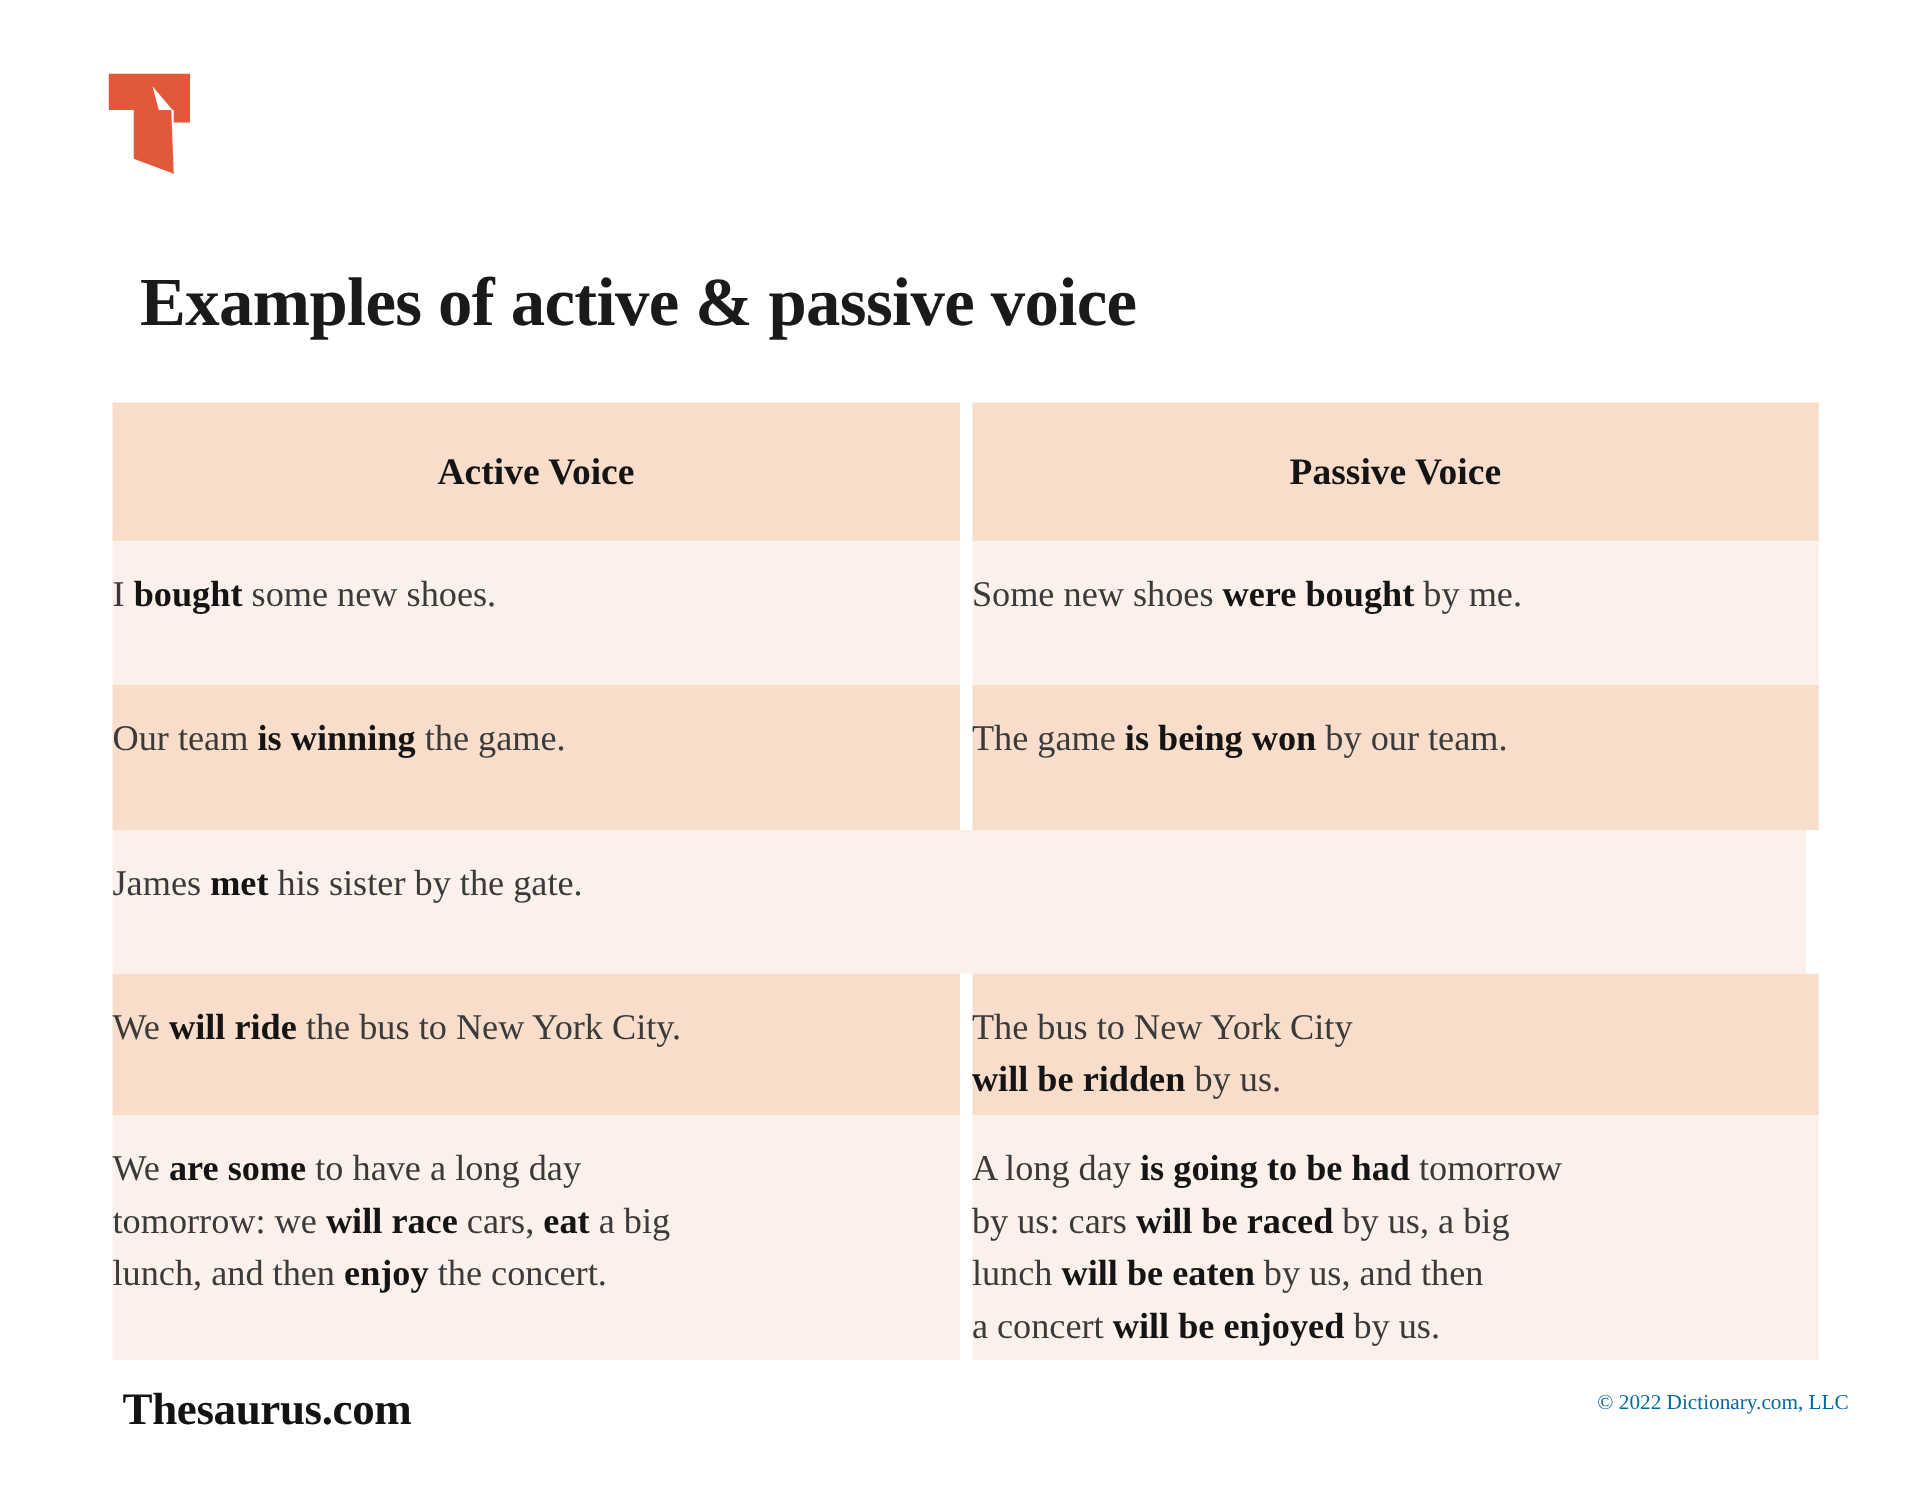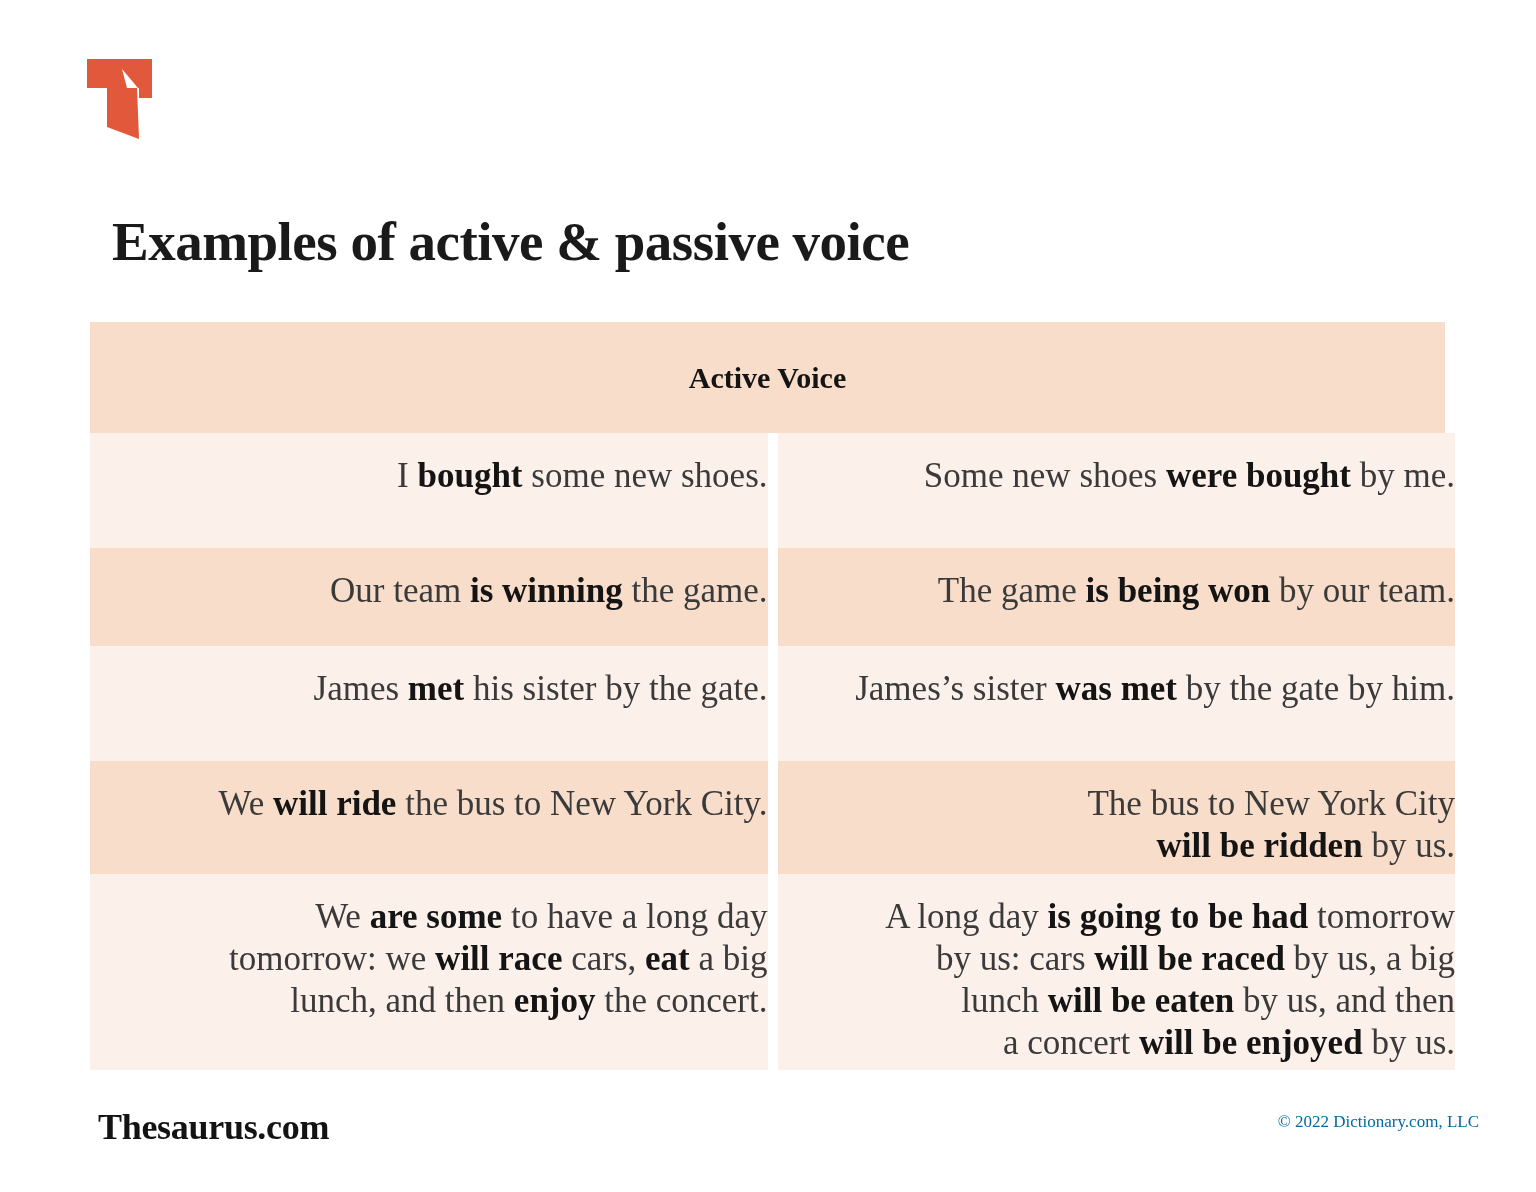--- a/index.html
+++ b/index.html
@@ -18,22 +18,22 @@
   .trow { display:flex; width:100%; }
   .cell { flex:1 1 0; min-width:0; }
   .gap  { flex:0 0 10px; background:#ffffff; }
   .trow.header { height:111px; }
   .hcell {
     background:var(--peach,#F8DDCA);
     display:flex; align-items:center; justify-content:center;
     font-size:30px; font-weight:700; color:#141414;
   }
   .body-cell {
-    text-align:right; padding-top:22px; box-sizing:border-box;
-    font-size:35px; line-height:42px; color:#3A3A3A; font-weight:400;
+    text-align:left; padding-top:22px; box-sizing:border-box;
+    font-size:29px; line-height:42px; color:#3A3A3A; font-weight:400;
   }
   .body-cell strong { font-weight:700; color:#141414; }
   .trow.light .body-cell { background:var(--light,#FCF0EA); }
   .trow.peach .body-cell { background:var(--peach,#F8DDCA); }
   .brand {
     position:absolute; left:98px; top:1106px;
     font-size:36px; font-weight:800; color:#131313; letter-spacing:-0.3px;
   }
   .copyright {
     position:absolute; right:92px; top:1112px;
@@ -50,38 +50,38 @@
     <path class="logo-fill" d="M21 31 H51 L53 82 L21 70 Z"></path>
     <path d="M36 12 L52 31 L41 31 Z" fill="#ffffff"></path>
   </svg>
 
   <h1 class="title">Examples of active &amp; passive voice</h1>
 
   <div class="table">
     <div class="trow header">
       <div class="cell hcell">Active Voice</div>
       <div class="gap"></div>
+      <div class="cell hcell">Passive Voice</div>
     </div>
     <div id="table-body">
   <div class="trow light" style="height: 115px;">
     <div class="cell body-cell">I <strong>bought</strong> some new shoes.</div>
     <div class="gap"></div>
     <div class="cell body-cell">Some new shoes <strong>were bought</strong> by me.</div>
   </div>
 
-  <div class="trow peach" style="height: 98px;">
+  <div class="trow peach" style="height: 116px;">
     <div class="cell body-cell">Our team <strong>is winning</strong> the game.</div>
     <div class="gap"></div>
     <div class="cell body-cell">The game <strong>is being won</strong> by our team.</div>
   </div>
 
   <div class="trow light" style="height: 115px;">
     <div class="cell body-cell">James <strong>met</strong> his sister by the gate.</div>
     <div class="gap"></div>
-    <div class="cell body-cell">James’s sister <strong>was met</strong> by the gate by him.</div>
   </div>
 
   <div class="trow peach" style="height: 113px;">
     <div class="cell body-cell">We <strong>will ride</strong> the bus to New York City.</div>
     <div class="gap"></div>
     <div class="cell body-cell">The bus to New York City<br><strong>will be ridden</strong> by us.</div>
   </div>
 
   <div class="trow light" style="height: 196px;">
     <div class="cell body-cell">We <strong>are some</strong> to have a long day<br>tomorrow: we <strong>will race</strong> cars, <strong>eat</strong> a big<br>lunch, and then <strong>enjoy</strong> the concert.</div>

